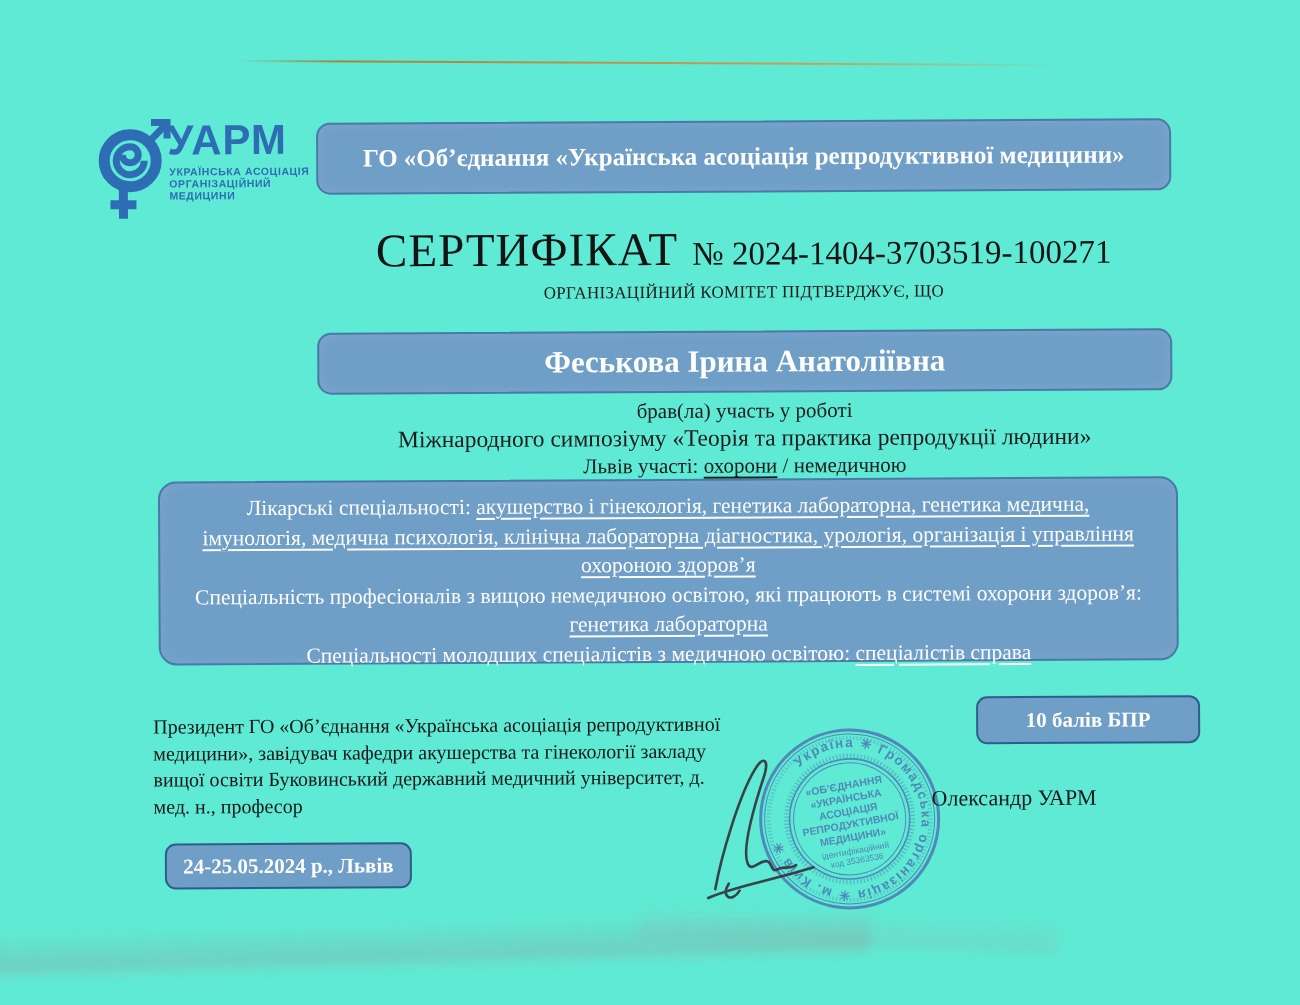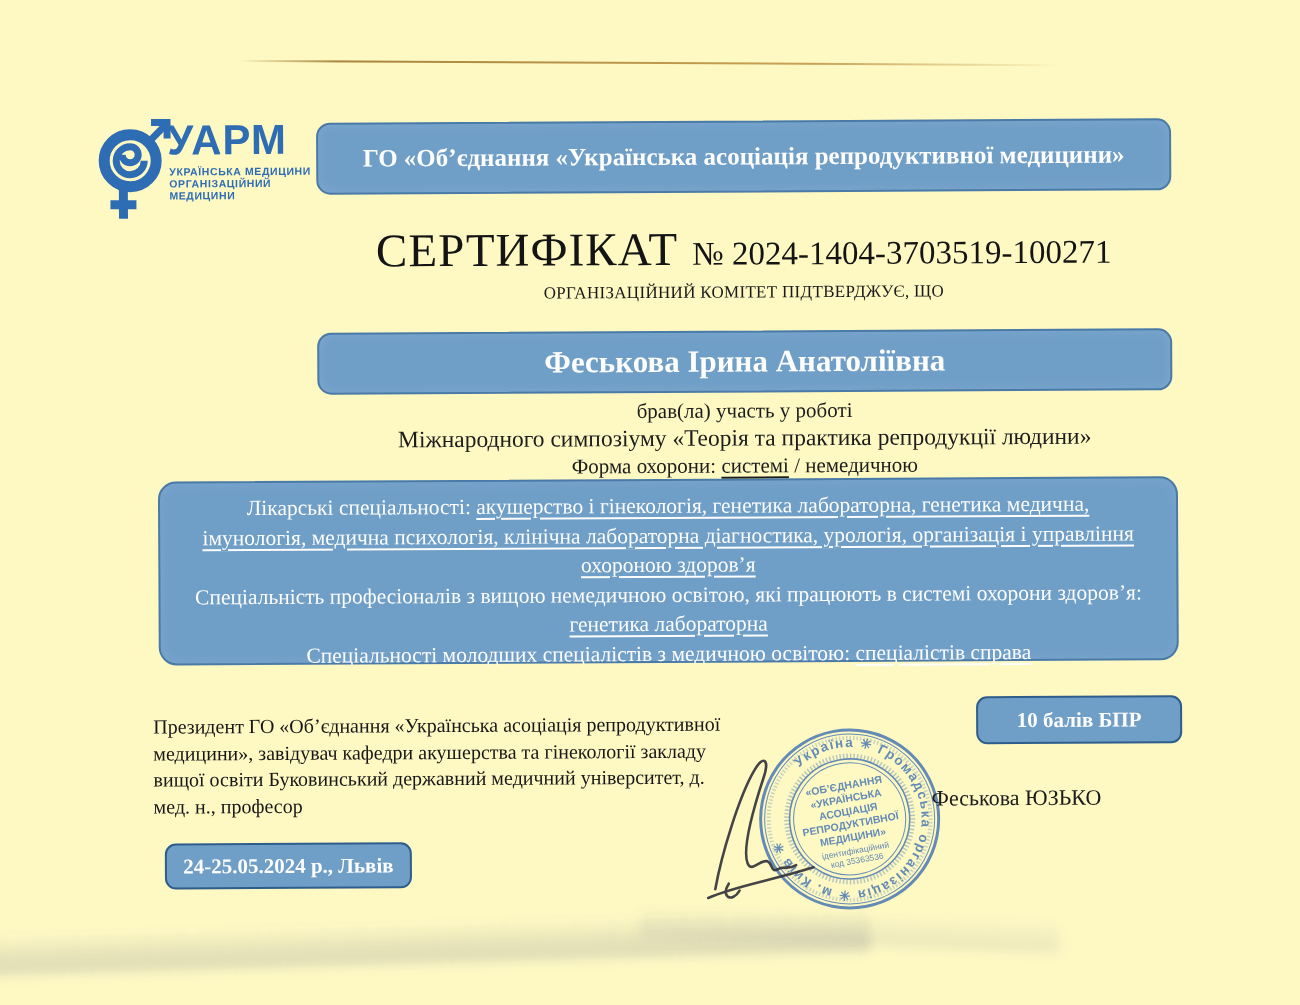--- a/index.html
+++ b/index.html
@@ -4,21 +4,21 @@
 <style>
   * { margin:0; padding:0; box-sizing:border-box; }
   html,body { width:1300px; height:1005px; }
   body {
     background:#fbfaf7;
     font-family:"Liberation Serif", serif;
     color:#1c1c1c;
     overflow:hidden;
     position:relative;
   }
-  .page { position:absolute; inset:0; background:#fef9c3;padding-left:24px; }
+  .page { position:absolute; inset:0; background:#5eead4;padding-left:24px; }
 
   
   .edge-line {
     position:absolute; left:238px; top:62px; width:825px; height:2px;
     background:linear-gradient(to right, rgba(176,140,62,0), #a8853c 12%, #c7a257 70%, rgba(200,170,100,0));
     transform:rotate(0.3deg);
   }
   .shadow-bottom {
     position:absolute; left:-30px; bottom:38px; width:900px; height:46px;
     background:linear-gradient(to bottom, rgba(140,140,140,0), rgba(150,150,150,0.30) 75%, rgba(170,170,170,0.12));
@@ -85,21 +85,21 @@
   .president {
     position:absolute; left:152px; top:711px; width:585px;
     font-size:20px; line-height:26.5px; color:#171717;
   }
   .badge {
     position:absolute;
     background:#6f9ec7; border:2.5px solid #2e5d8c; border-radius:11px;
     display:flex; align-items:center; justify-content:center;
     color:#fdfdfb; font-weight:bold; font-size:21px;
   }
-  .points-badge { left:975px; top:698px; width:206px; height:48px; }
+  .points-badge { left:975px; top:698px; width:224px; height:48px; }
   .date-badge   { left:163px; top:841px; width:247px; height:46px; }
 
   .signatory-name { position:absolute; left:930px; top:787px; font-size:22px; color:#1b1b1b; }
 
   .stamp-svg { position:absolute; left:748px; top:722px; opacity:0.88; }
   .signature-svg { position:absolute; left:688px; top:733px; }
 </style>
 </head>
 <body>
 
@@ -114,43 +114,43 @@
           <circle cx="37" cy="46" r="26" stroke-width="11"></circle>
           <path d="M37 46 m 14,0 a14,14 0 1,1 -14,-14 a8,8 0 1,1 -8,8" stroke-width="7"></path>
           <line x1="57" y1="26" x2="71" y2="12" stroke-width="7"></line>
           <path d="M58 8 L74 8 L74 24" stroke-width="7"></path>
           <line x1="30" y1="72" x2="30" y2="104" stroke-width="9"></line>
           <line x1="17" y1="90" x2="43" y2="90" stroke-width="9"></line>
         </g>
       </svg>
       <div class="logo-acronym">УАРМ</div>
       <div class="logo-sub">
-        <div>УКРАЇНСЬКА МЕДИЦИНИ</div>
+        <div>УКРАЇНСЬКА АСОЦІАЦІЯ</div>
         <div>ОРГАНІЗАЦІЙНИЙ МЕДИЦИНИ</div>
       </div>
     </div>
 
     <div class="banner header-banner">
       <span>ГО «Об’єднання «Українська асоціація репродуктивної медицини»</span>
     </div>
 
     <div class="center-col title-row">
       <span class="title-main">СЕРТИФІКАТ</span><span class="title-num">№ 2024-1404-3703519-100271</span>
     </div>
     <div class="center-col confirm-line">ОРГАНІЗАЦІЙНИЙ КОМІТЕТ ПІДТВЕРДЖУЄ, ЩО</div>
 
     <div class="banner name-banner">
       <span>Феськова Ірина Анатоліївна</span>
     </div>
 
     <div class="center-col mid-line1">брав(ла) участь у роботі</div>
     <div class="center-col mid-line2">Міжнародного симпозіуму «Теорія та практика репродукції людини»</div>
     <div class="center-col mid-line3">
-      <span>Форма охорони:</span>
-      <span class="u">системі</span>
+      <span>Львів участі:</span>
+      <span class="u">охорони</span>
       <span>/</span>
       <span>немедичною</span>
     </div>
 
     <div class="spec-box">
       <span>Лікарські спеціальності:</span>
       <span class="u">акушерство і гінекологія, генетика лабораторна, генетика медична, імунологія, медична психологія, клінічна лабораторна діагностика, урологія, організація і управління охороною здоров’я</span><br>
       <span>Спеціальність професіоналів з вищою немедичною освітою, які працюють в системі охорони здоров’я:</span>
       <span class="u">генетика лабораторна</span><br>
       <span>Спеціальності молодших спеціалістів з медичною освітою:</span>
@@ -188,21 +188,21 @@
     </svg>
 
     <svg class="signature-svg" width="130" height="170" viewBox="0 0 130 170">
       <g fill="none" stroke="#35353d" stroke-width="2.6" stroke-linecap="round" opacity="0.92" transform="rotate(-6 65 85)">
         <path d="M 18,152 C 28,118 52,62 70,38 C 80,24 87,28 78,47 C 63,80 49,116 53,130 C 56,140 66,127 73,130 C 78,133 75,142 82,139 C 89,136 93,141 101,137"></path>
         <path d="M 10,160 C 38,151 72,150 118,141"></path>
         <path d="M 32,148 C 22,160 33,168 42,156"></path>
       </g>
     </svg>
 
-    <div class="signatory-name">Феськова ЮЗЬКО</div>
+    <div class="signatory-name">Олександр УАРМ</div>
 
     <div class="badge date-badge">
       <span>24-25.05.2024 р., Львів</span>
     </div>
 
   </div>
 
   <div class="shadow-bottom"></div>
   <div class="shadow-bottom-right"></div>
 </div>

